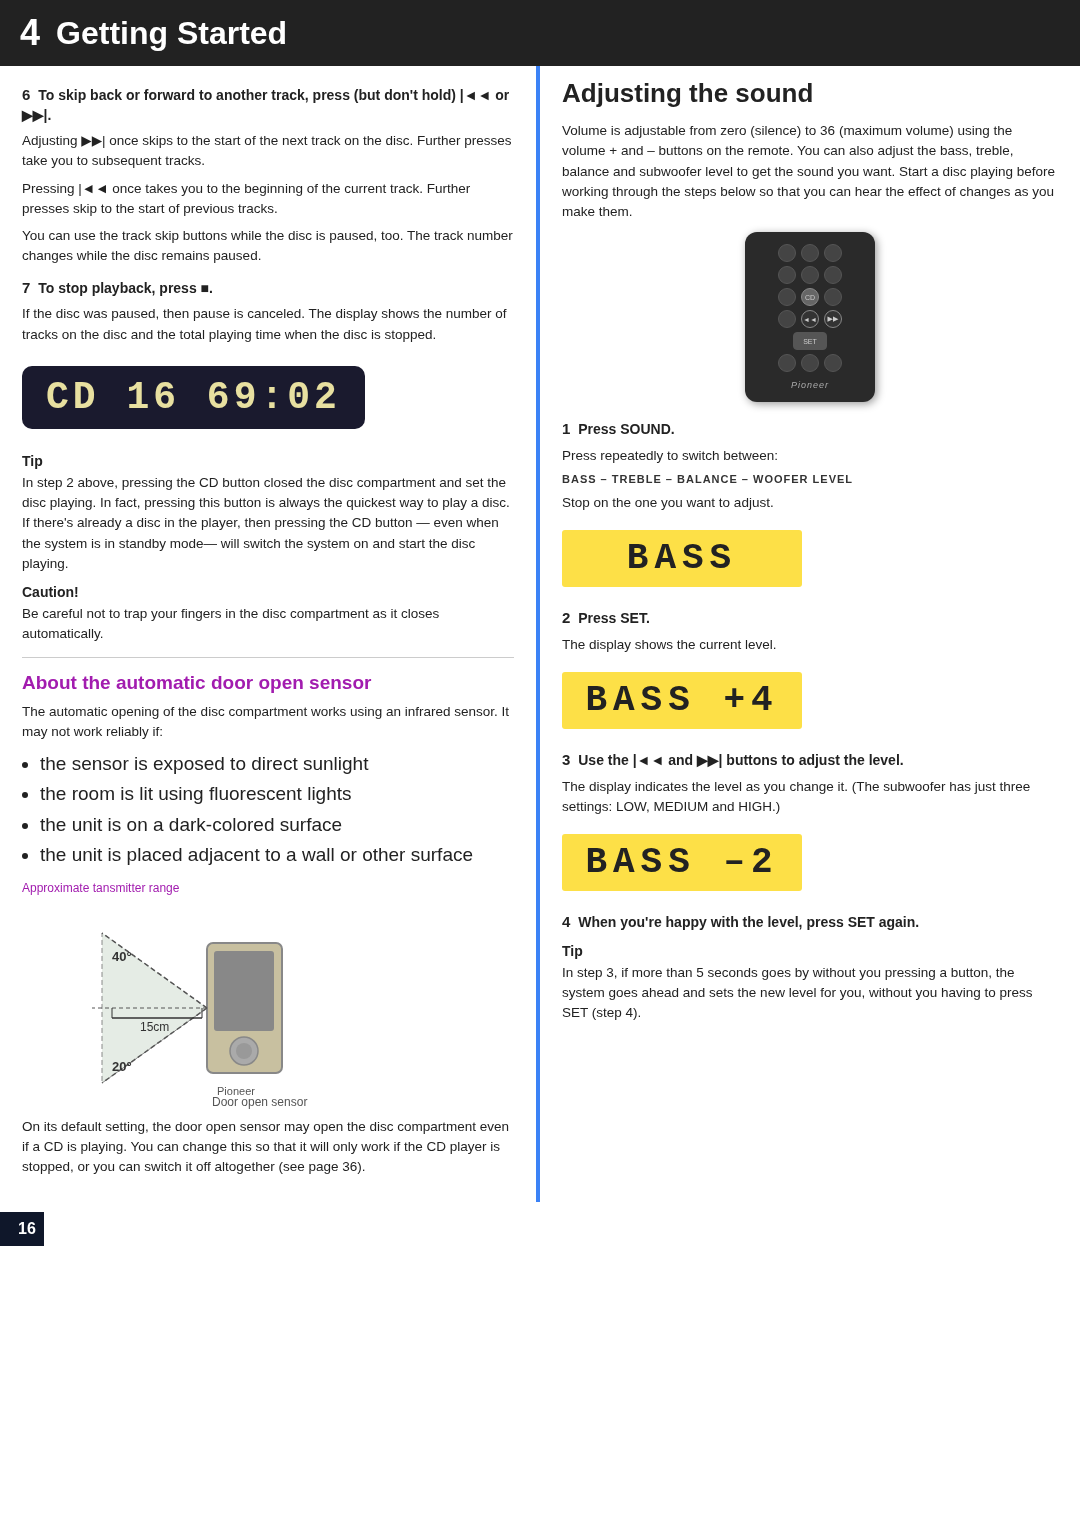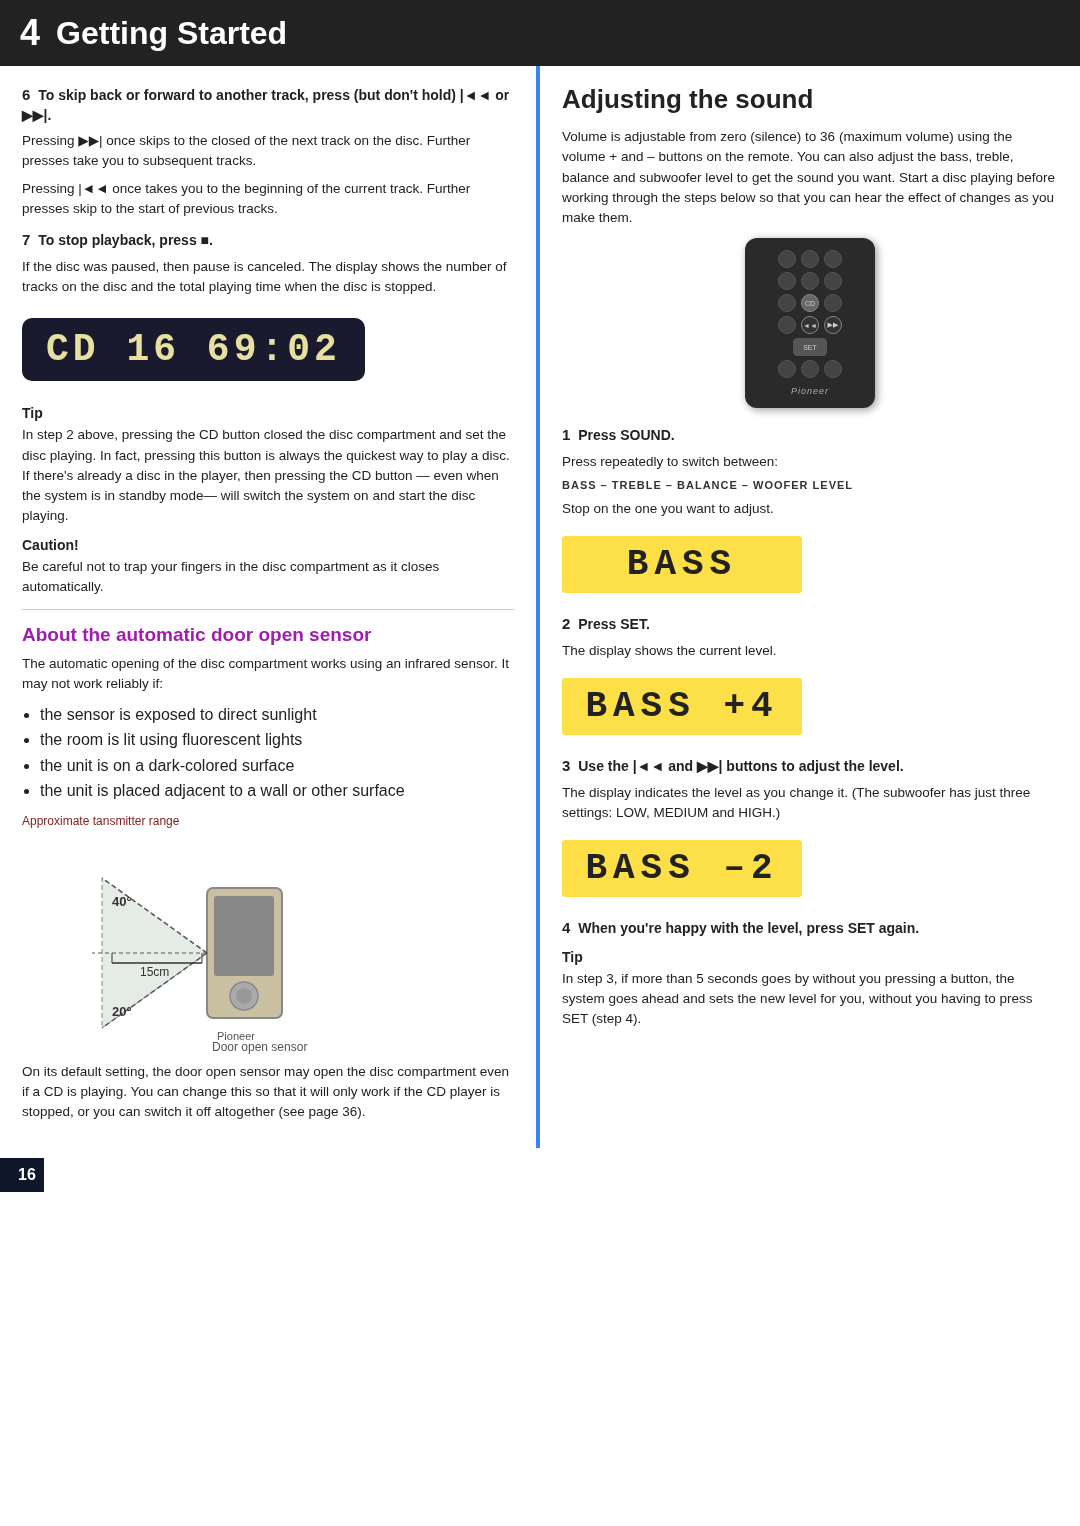--- a/index.html
+++ b/index.html
@@ -38,21 +38,21 @@
       display: flex;
       width: 100%;
     }
     .left-col {
       width: 50%;
       padding: 18px 22px 18px 22px;
       border-right: 4px solid #3b82f6;
     }
     .right-col {
       width: 50%;
-      padding: 18px 22px 18px 22px;
+      padding: 12px 22px 18px 22px;
     }
 
     
     .section-title {
       font-size: 26px;
       font-weight: bold;
       margin-bottom: 12px;
       color: #222;
     }
     .subsection-title {
@@ -126,36 +126,36 @@
     .tip-box, .caution-box {
       margin: 10px 0;
     }
 
     
     ul.bullet-list {
       margin-left: 18px;
       margin-bottom: 8px;
     }
     ul.bullet-list li {
-      font-size: 16px;
+      font-size: 19px;
       line-height: 1.6;
       list-style-type: disc;
     }
 
     
     .sensor-diagram {
       margin: 10px 0 8px 0;
       display: flex;
       flex-direction: column;
       align-items: flex-start;
     }
     .sensor-caption {
       font-size: 12px;
-      color: #7f1d1d;
-      margin-bottom: 20px;
+      color: #a21caf;
+      margin-bottom: 8px;
     }
 
     
     .remote-container {
       display: flex;
       justify-content: center;
       margin: 10px 0 16px 0;
     }
     .remote {
       width: 130px;
@@ -231,22 +231,23 @@
 
 <div class="main-layout">
 
   <div class="left-col">
 
     
     <p class="step-heading">
       <span class="step-num">6</span>
       <span>To skip back or forward to another track, press (but don't hold) |◄◄ or ▶▶|.</span>
     </p>
-    <p>Pressing ▶▶| once skips to the closed of the next track on the disc. Further presses take you to subsequent tracks.</p>
+    <p>Adjusting ▶▶| once skips to the start of the next track on the disc. Further presses take you to subsequent tracks.</p>
     <p>Pressing |◄◄ once takes you to the beginning of the current track. Further presses skip to the start of previous tracks.</p>
+    <p>You can use the track skip buttons while the disc is paused, too. The track number changes while the disc remains paused.</p>
 
     
     <p class="step-heading" style="margin-top:10px;">
       <span class="step-num">7</span>
       <span>To stop playback, press ■.</span>
     </p>
     <p>If the disc was paused, then pause is canceled. The display shows the number of tracks on the disc and the total playing time when the disc is stopped.</p>
 
     
     <div class="cd-display">CD 16  69:02</div>

